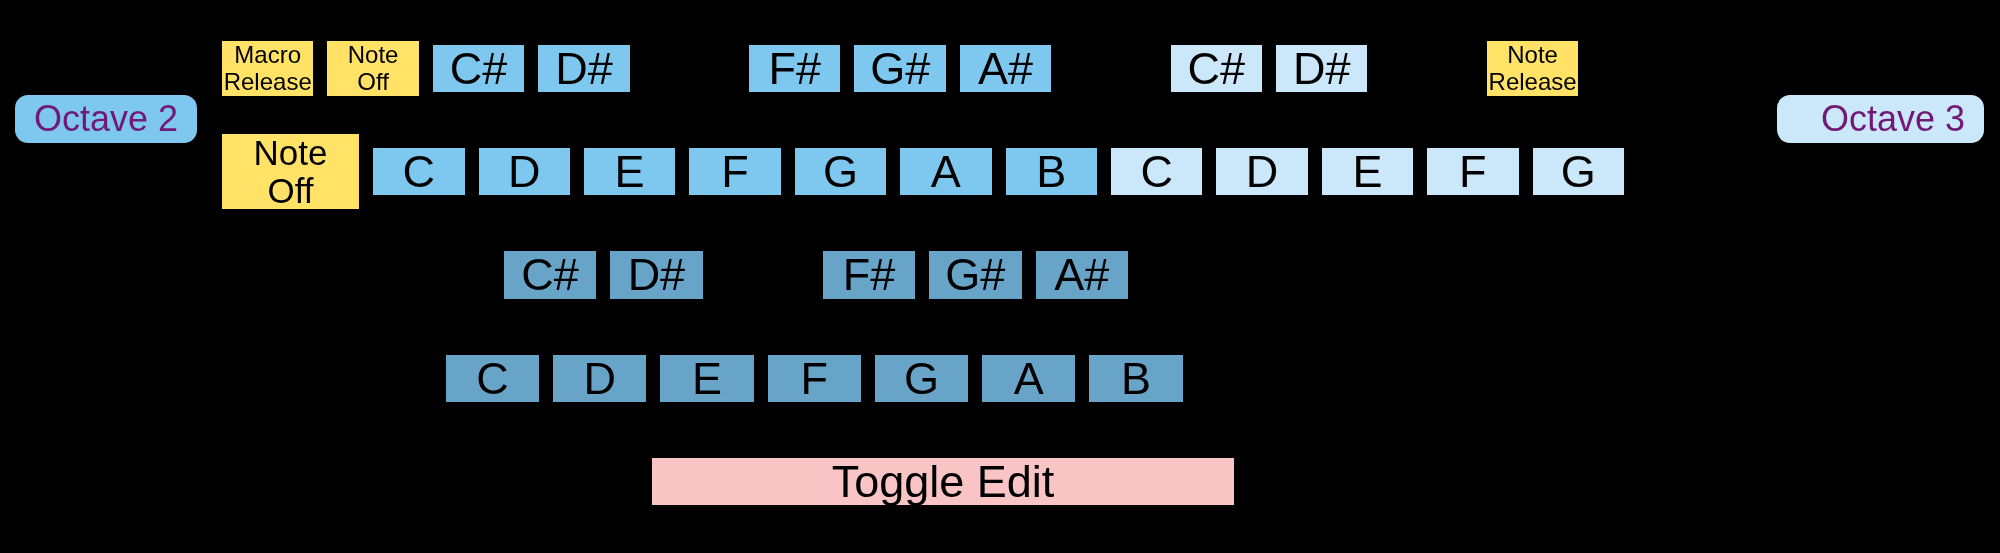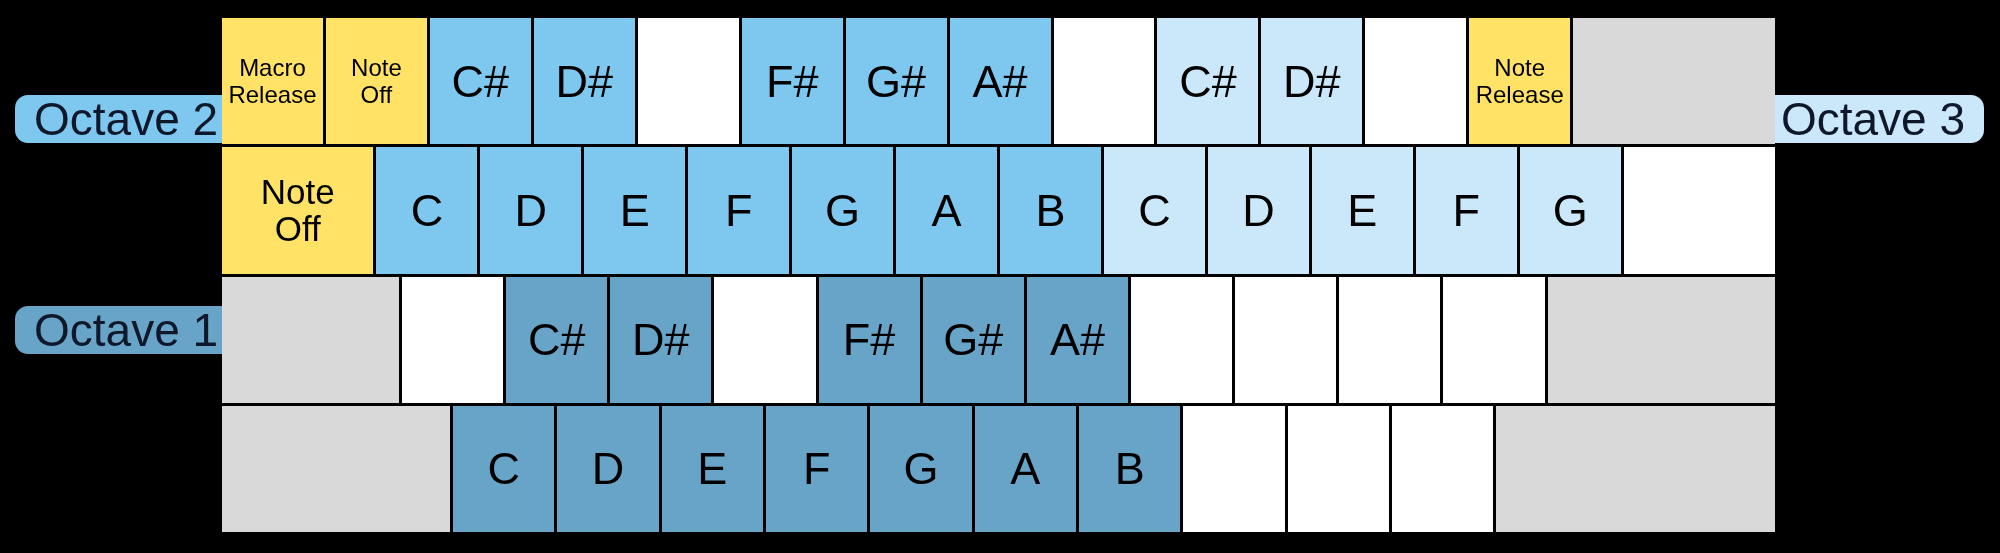--- a/index.html
+++ b/index.html
@@ -19,21 +19,22 @@
     position:absolute;
     left:222px; top:18px;
     width:1553px; height:514px;
     display:flex; flex-direction:column;
     gap:3px;
   }
   .kb-row {
     flex:1 1 0;
     min-height:0;
     display:flex;
-    gap:3px;
+    gap:14px;
+    align-items:center;
   }
   .key {
     flex:1 1 0;
     min-width:0;
     display:flex;
     align-items:center;
     justify-content:center;
     text-align:center;
     white-space:pre-line;
     color:#000;
@@ -42,36 +43,35 @@
   .size-md { font-size:35px; line-height:1.08; }
   .size-lg { font-size:45px; line-height:1.05; }
   .pill {
     position:absolute;
     height:48px;
     display:flex;
     align-items:center;
     justify-content:center;
     padding:0 19px;
     border-radius:13px;
-    font-size:46px;
-    color:#0f172a;
+    font-size:36px;
+    color:#701a75;
     white-space:nowrap;
   }
   .pill-octave2 { left:15px;  top:95px;  }
   .pill-octave1 { left:15px;  top:306px; }
   .pill-octave3 { right:16px; top:95px;  }
 </style>
 </head>
 <body>
 
 <div class="stage">
 
   <div class="pill pill-octave2" style="background: rgb(126, 200, 240);">Octave 2</div>
 
-  <div class="pill pill-octave1" style="background: rgb(104, 164, 200);">Octave 1</div>
 
   <div class="pill pill-octave3" style="background: rgb(203, 232, 250); padding-left: 44px;">Octave 3</div>
 
   <div class="keyboard" id="keyboard">
       <div class="kb-row">
         <div class="key size-sm" style="flex-grow: 1; background: rgb(255, 226, 102);">Macro
 Release</div>
         <div class="key size-sm" style="flex-grow: 1; background: rgb(255, 226, 102);">Note
 Off</div>
         <div class="key size-lg" style="flex-grow: 1; background: rgb(126, 200, 240);">C#</div>
@@ -127,15 +127,25 @@
         <div class="key size-lg" style="flex-grow: 1; background: rgb(104, 164, 200);">E</div>
         <div class="key size-lg" style="flex-grow: 1; background: rgb(104, 164, 200);">F</div>
         <div class="key size-lg" style="flex-grow: 1; background: rgb(104, 164, 200);">G</div>
         <div class="key size-lg" style="flex-grow: 1; background: rgb(104, 164, 200);">A</div>
         <div class="key size-lg" style="flex-grow: 1; background: rgb(104, 164, 200);">B</div>
         <div class="key size-lg" style="flex-grow: 1; background: rgb(255, 255, 255);"></div>
         <div class="key size-lg" style="flex-grow: 1; background: rgb(255, 255, 255);"></div>
         <div class="key size-lg" style="flex-grow: 1; background: rgb(255, 255, 255);"></div>
         <div class="key size-lg" style="flex-grow: 2.75; background: rgb(217, 217, 217);"></div>
       </div>
+      <div class="kb-row">
+        <div class="key size-lg" style="flex-grow: 1.5; background: rgb(217, 217, 217);"></div>
+        <div class="key size-lg" style="flex-grow: 1; background: rgb(235, 235, 235);"></div>
+        <div class="key size-lg" style="flex-grow: 1.5; background: rgb(217, 217, 217);"></div>
+        <div class="key size-lg" style="flex-grow: 6; background: rgb(249, 196, 196);">Toggle Edit</div>
+        <div class="key size-lg" style="flex-grow: 1.5; background: rgb(217, 217, 217);"></div>
+        <div class="key size-lg" style="flex-grow: 1; background: rgb(235, 235, 235);"></div>
+        <div class="key size-lg" style="flex-grow: 1.5; background: rgb(217, 217, 217);"></div>
+        <div class="key size-lg" style="flex-grow: 1; background: rgb(235, 235, 235);"></div>
+      </div>
     </div>
 
 </div>
 
 </body></html>

